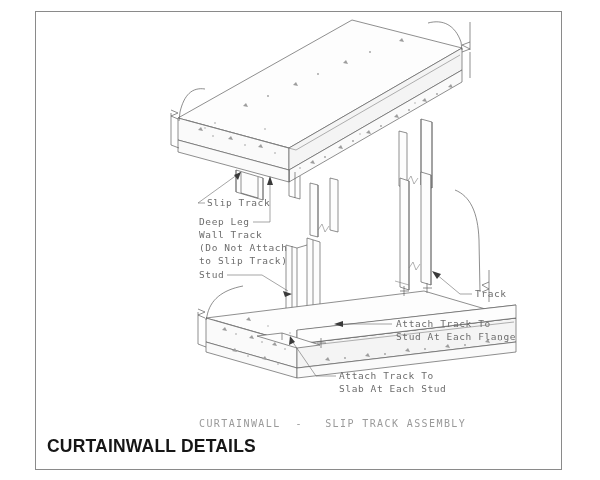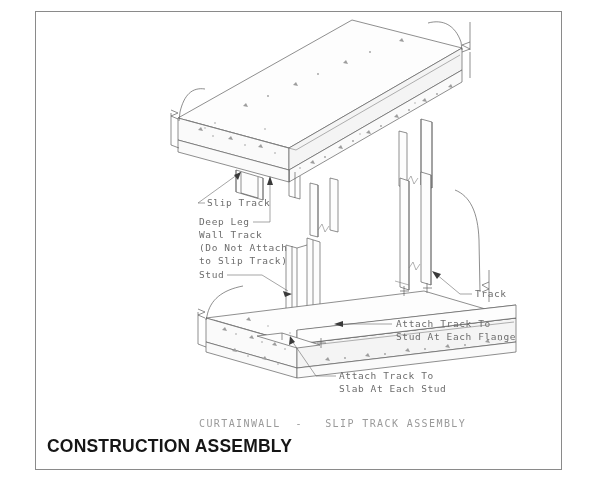--- a/index.html
+++ b/index.html
@@ -331,15 +331,15 @@
 
     <g>
       <text class="cad-text" x="339" y="379">Attach Track To</text>
       <text class="cad-text" x="339" y="392">Slab At Each Stud</text>
     </g>
 
     <text class="cad-text-title" x="199" y="427">CURTAINWALL  -   SLIP TRACK ASSEMBLY</text>
 
   </svg>
 
-  <div id="sheet-title">CONSTRUCTION ASSEMBLY</div>
+  <div id="sheet-title">CURTAINWALL DETAILS</div>
 
 </div>
 
 </body></html>

